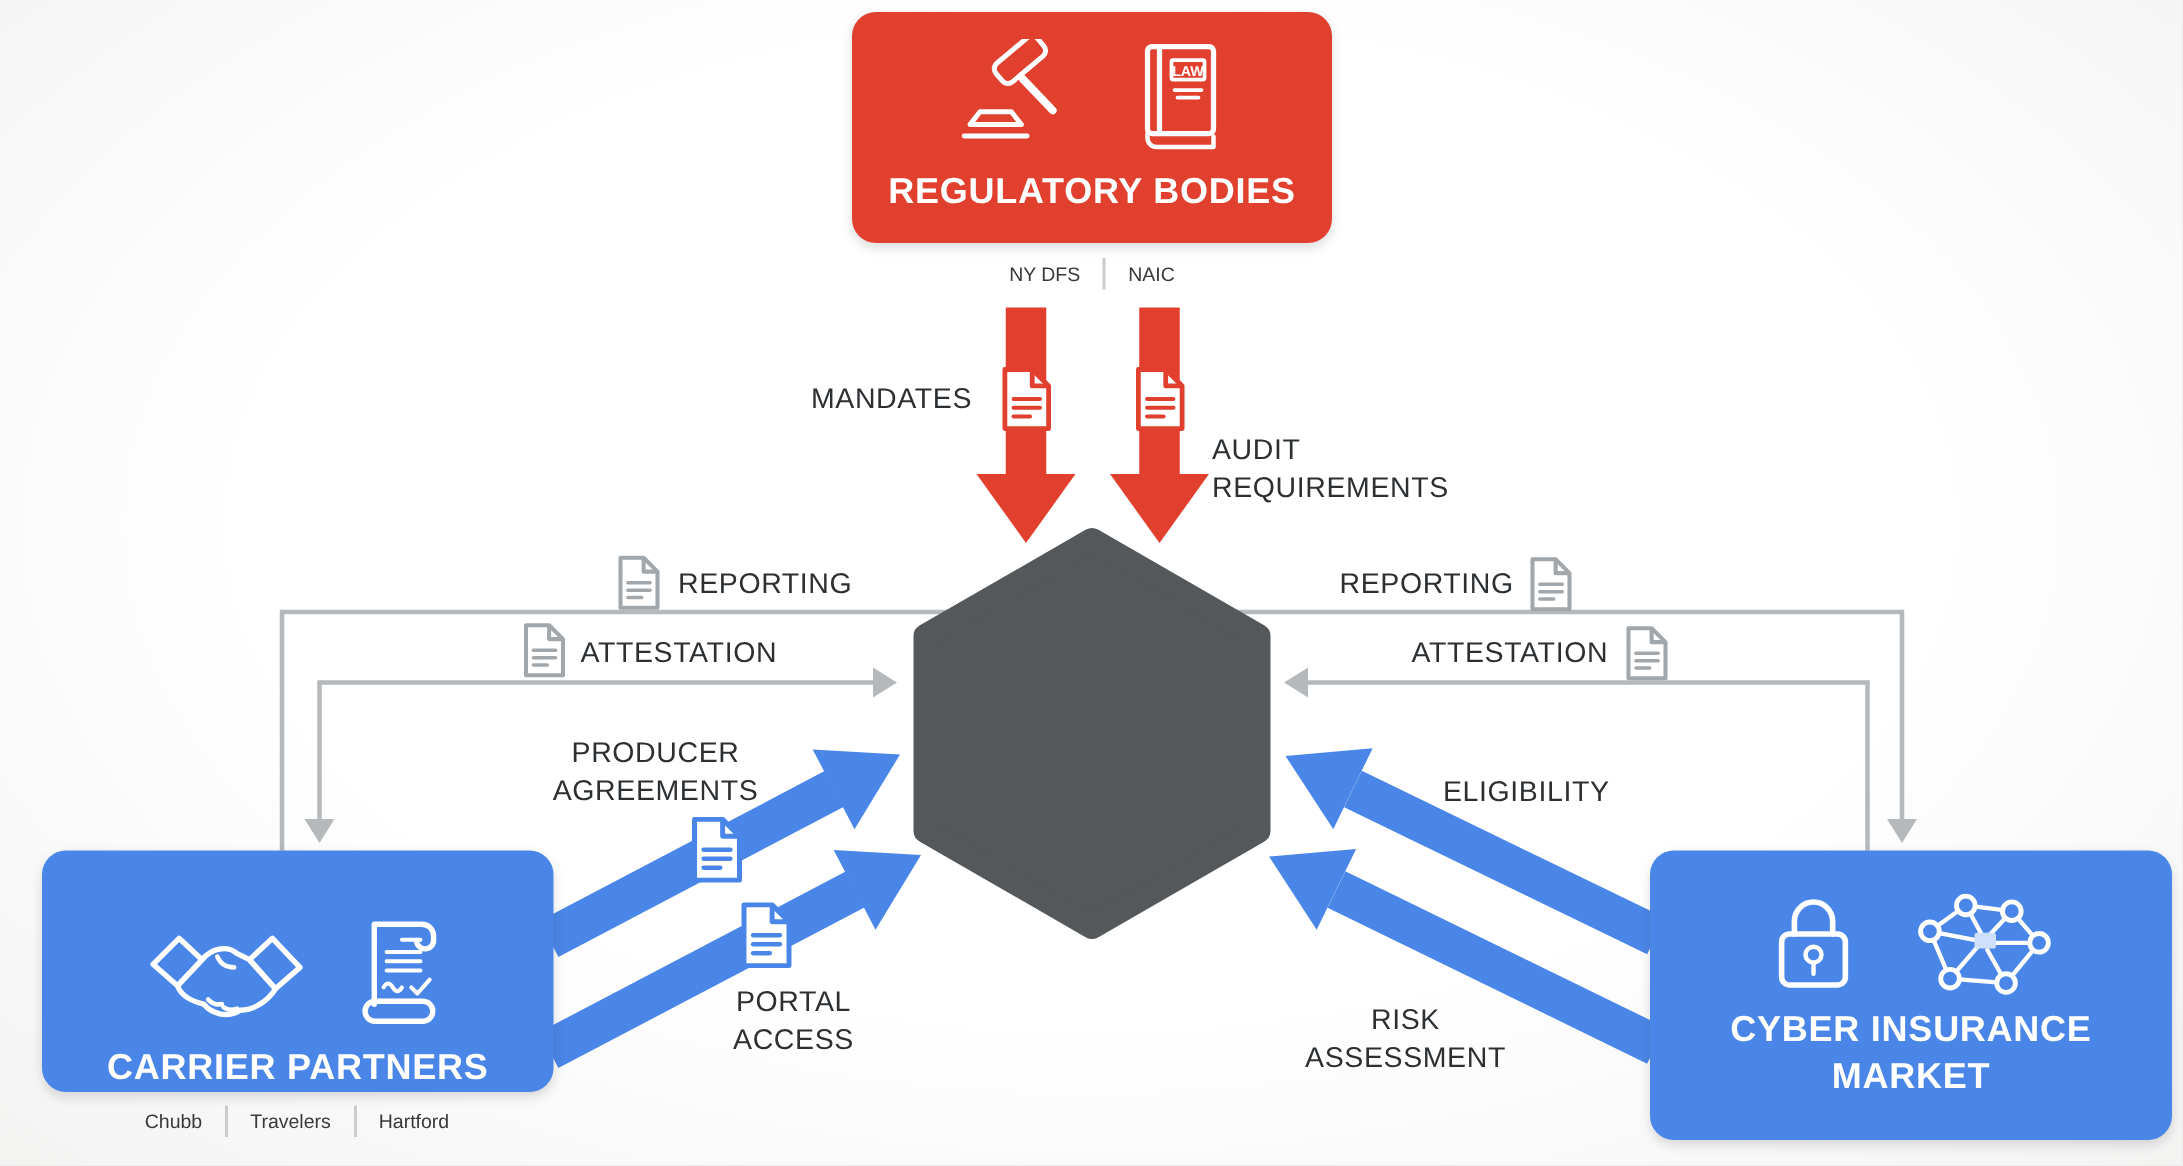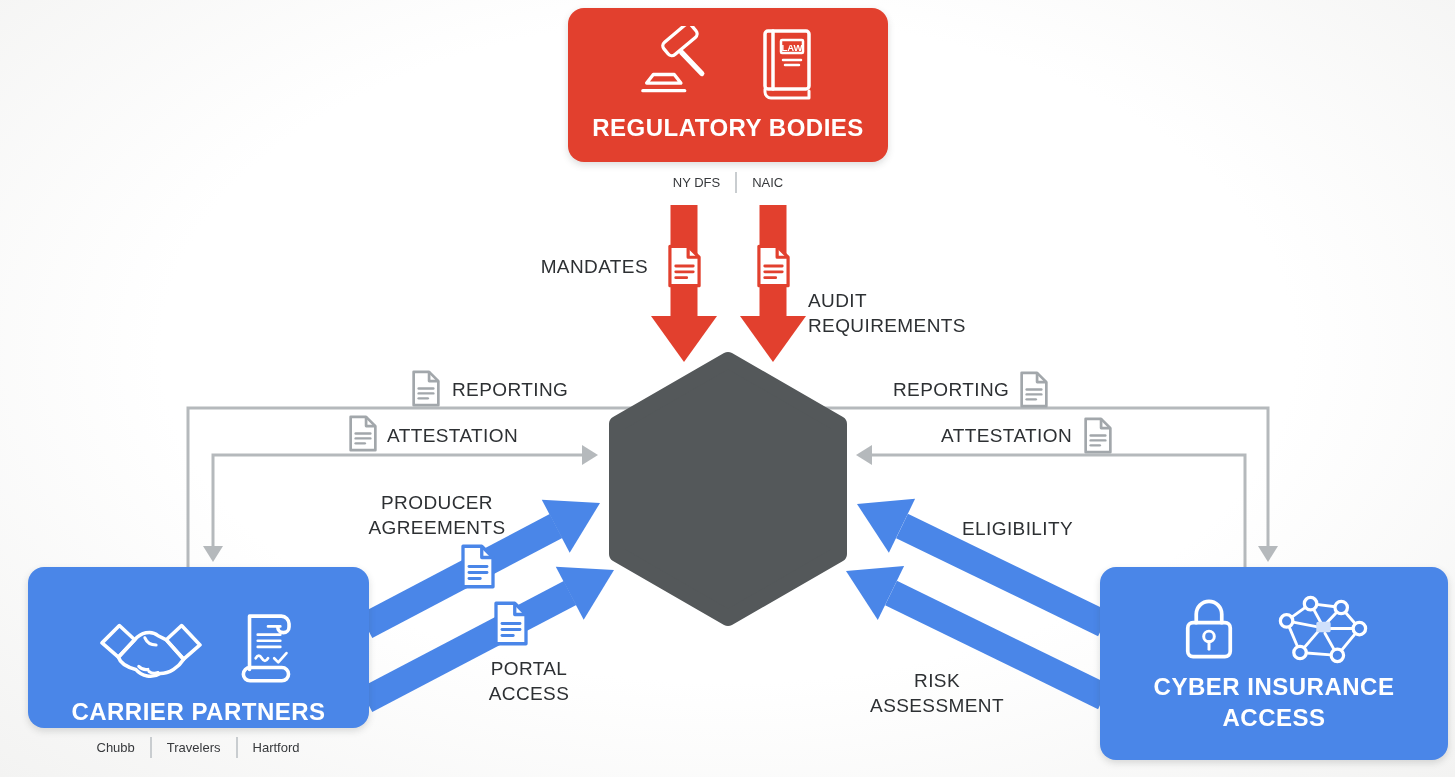--- a/index.html
+++ b/index.html
@@ -207,21 +207,21 @@
         <path d="M34 10 L66 14 L85 36 L62 64 L23 61 L9 28 Z M34 10 L46 32 M66 14 L51 30 M85 36 L55 36 M62 64 L49 41 M23 61 L42 39 M9 28 L40 34" stroke-width="3"></path>
         <rect class="net-core" x="40" y="29" width="15" height="11" rx="2"></rect>
         <circle class="net-node" cx="34" cy="10" r="6.5"></circle>
         <circle class="net-node" cx="66" cy="14" r="6.5"></circle>
         <circle class="net-node" cx="85" cy="36" r="6.5"></circle>
         <circle class="net-node" cx="62" cy="64" r="6.5"></circle>
         <circle class="net-node" cx="23" cy="61" r="6.5"></circle>
         <circle class="net-node" cx="9" cy="28" r="6.5"></circle>
       </svg>
     </div>
-    <div class="node-title">CYBER INSURANCE ACCESS</div>
+    <div class="node-title">CYBER INSURANCE MARKET</div>
   </div>
 
   <div class="lbl" id="lbl-mandates">MANDATES</div>
   <div class="lbl" id="lbl-audit">AUDIT REQUIREMENTS</div>
   <div class="lbl" id="lbl-reporting-left">REPORTING</div>
   <div class="lbl" id="lbl-attestation-left">ATTESTATION</div>
   <div class="lbl" id="lbl-reporting-right">REPORTING</div>
   <div class="lbl" id="lbl-attestation-right">ATTESTATION</div>
   <div class="lbl" id="lbl-producer">PRODUCER AGREEMENTS</div>
   <div class="lbl" id="lbl-portal">PORTAL ACCESS</div>

